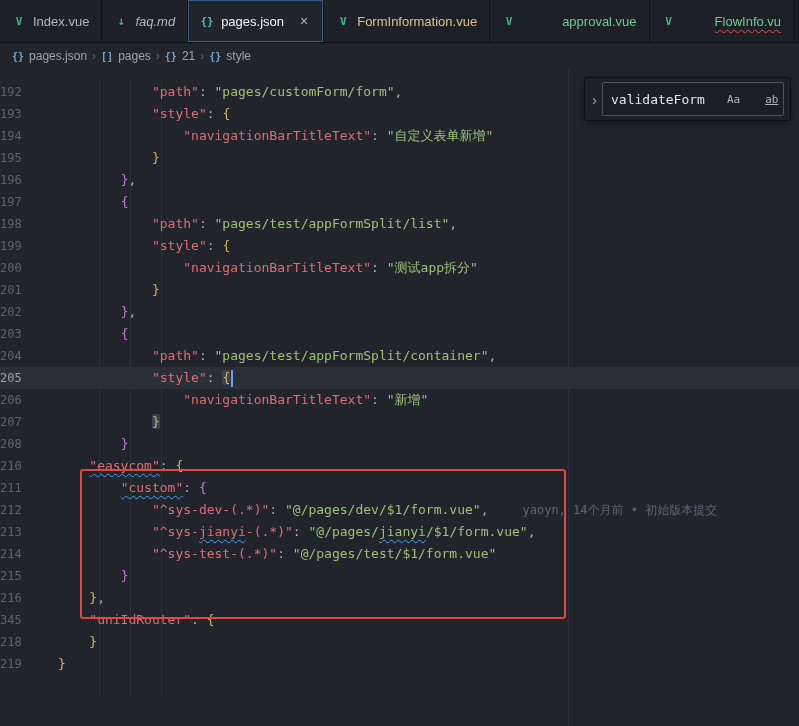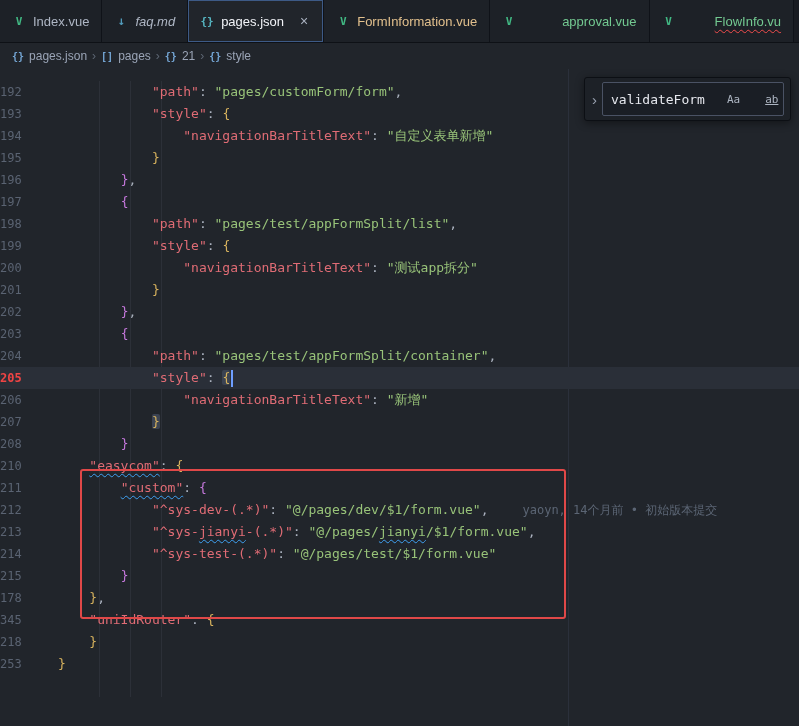--- a/index.html
+++ b/index.html
@@ -27,21 +27,21 @@
   .bc-sep{color:#5d6673;font-size:12px;}
 
   
   .editor{position:relative;height:658px;background:#21252b;overflow:hidden;}
   .guide{position:absolute;top:12px;height:616px;width:1px;background:rgba(125,135,155,0.12);z-index:0;}
   .ruler{position:absolute;left:568px;top:0;height:100%;width:1px;background:#2b303b;z-index:0;}
   #lines{position:relative;z-index:1;padding-top:12px;}
   .row{display:flex;height:22px;align-items:center;}
   .row.current{background:#2a2f38;}
   .ln{flex:0 0 58px;text-align:left;padding-right:14px;box-sizing:border-box;font-family:"DejaVu Sans Mono",monospace;font-size:12px;color:#5a6372;user-select:none;}
-  .row.current .ln{color:#ef4444;font-weight:bold;}
+  .row.current .ln{color:#a3a3a3;}
   .code{flex:1;white-space:pre;font-family:"DejaVu Sans Mono",monospace;font-size:13px;line-height:22px;color:#abb2bf;}
   .code .k{color:#e06c75;}
   .code .s{color:#98c379;}
   .code .p{color:#abb2bf;}
   .code .g{color:#d8b35e;}
   .code .m{color:#c678dd;}
   .code .ws{color:#abb2bf;}
   .code .bl{color:#5b6574;margin-left:34px;font-family:"DejaVu Sans Mono",monospace;font-size:12px;}
   .code .sq{text-decoration:underline wavy #3ea1f2;text-decoration-thickness:1px;text-underline-offset:3px;}
   .code .box{background:#3b4352;border-radius:2px;}
@@ -206,33 +206,33 @@
         </div>
         <div class="row">
           <div class="ln">214</div>
           <div class="code"><span class="ws">            </span><span class="k">"^sys-test-(.*)"</span><span class="p">: </span><span class="s">"@/pages/test/$1/form.vue"</span></div>
         </div>
         <div class="row">
           <div class="ln">215</div>
           <div class="code"><span class="ws">        </span><span class="m">}</span></div>
         </div>
         <div class="row">
-          <div class="ln">178</div>
+          <div class="ln">216</div>
           <div class="code"><span class="ws">    </span><span class="g">}</span><span class="p">,</span></div>
         </div>
         <div class="row">
           <div class="ln">345</div>
           <div class="code"><span class="ws">    </span><span class="k">"uniIdRouter"</span><span class="p">: </span><span class="g">{</span></div>
         </div>
         <div class="row">
           <div class="ln">218</div>
           <div class="code"><span class="ws">    </span><span class="g">}</span></div>
         </div>
         <div class="row">
-          <div class="ln">253</div>
+          <div class="ln">219</div>
           <div class="code"><span class="g">}</span></div>
         </div>
       </div>
 
     <div class="red-box"></div>
 
     <div class="findwidget">
       <span class="fw-chevron">›</span>
       <div class="fw-input">
         <span class="fw-text">validateForm</span>

